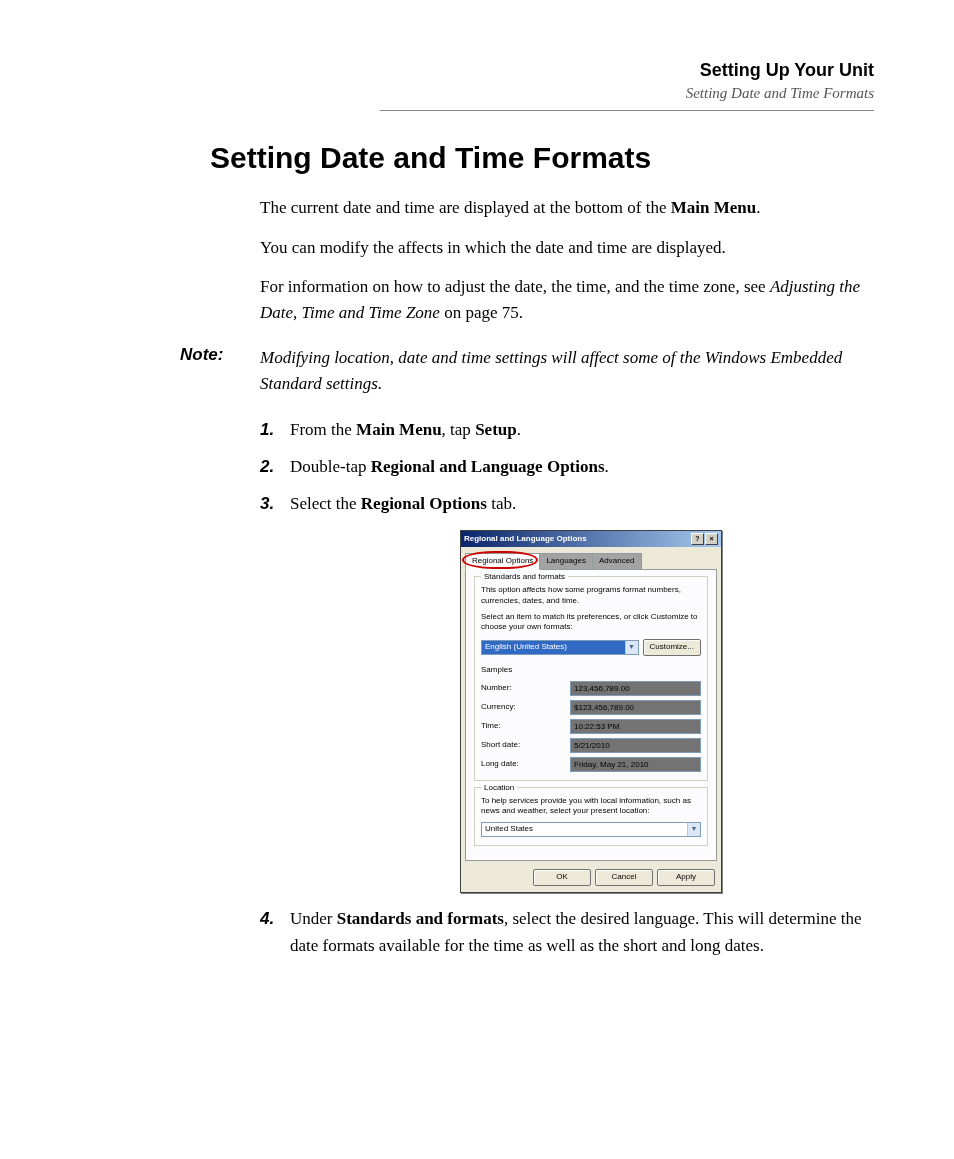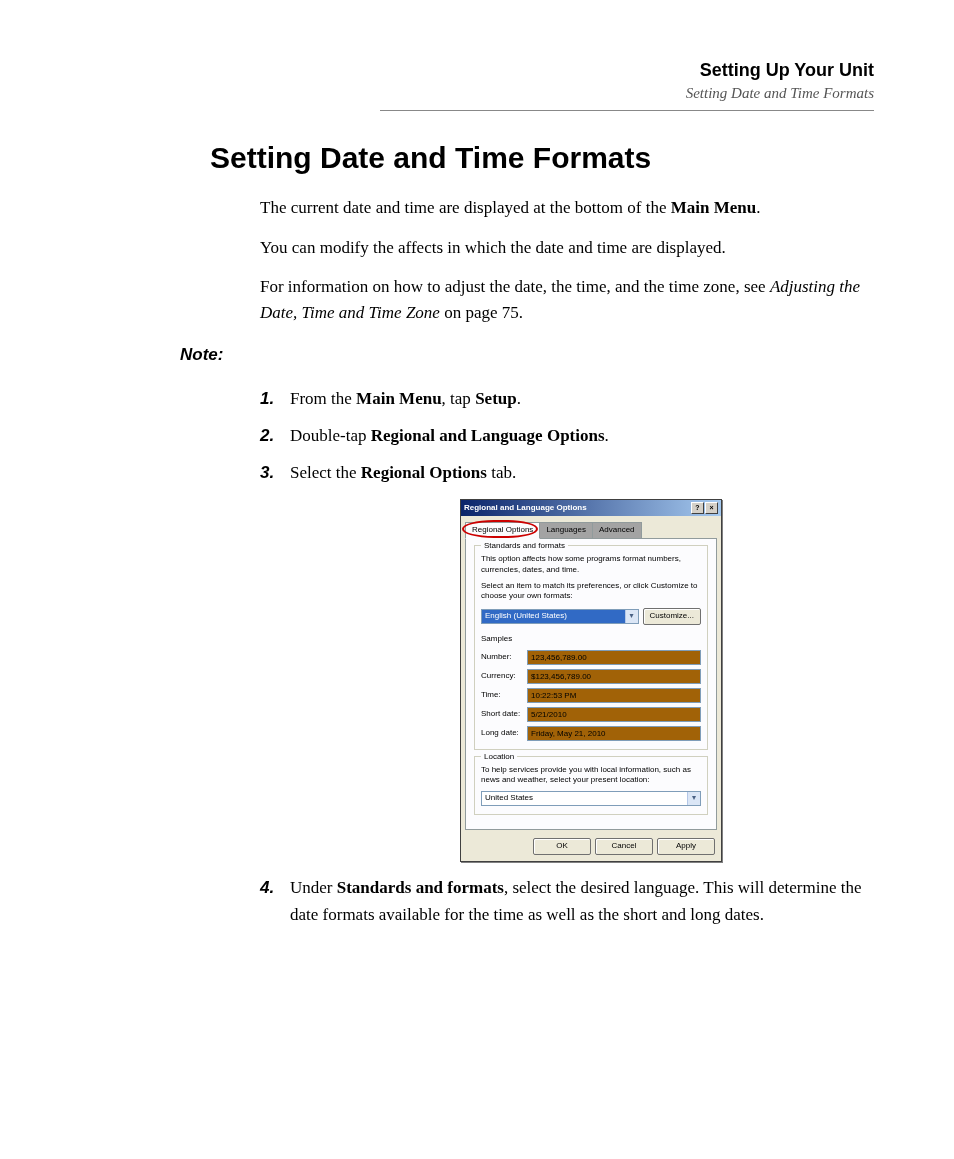--- a/index.html
+++ b/index.html
@@ -216,26 +216,26 @@
   }
   .btn {
     border: 1px solid #707070;
     background: #ece9d8;
     padding: 1px 6px;
     height: 13px;
     display:flex; align-items:center;
     border-radius:2px;
     box-shadow: inset 1px 1px 0 #fff;
   }
-  .sample-row { display:flex; align-items:center; margin-top:4px; }
+  .sample-row { display:flex; align-items:center; margin-top:4px;gap:43px; }
   .sample-label { width: 46px; }
   .sample-val {
     flex:1;
     border: 1px solid #7f9db9;
-    background:#a16207;
+    background:#737373;
     padding: 1px 3px;
     color:#000;
     height:11px;
     overflow:hidden;
   }
   .dlg-btns {
     display:flex;
     justify-content:flex-end;
     gap:4px;
     padding: 4px 6px 6px 6px;
@@ -268,20 +268,21 @@
   <h1 class="section-heading">Setting Date and Time Formats</h1>
 
   <div class="body-text">
     <p><span>The current date and time are displayed at the bottom of the </span><span class="bold">Main Menu</span><span>.</span></p>
     <p>You can modify the affects in which the date and time are displayed.</p>
     <p><span>For information on how to adjust the date, the time, and the time zone, see </span><span class="italic">Adjusting the Date, Time and Time Zone</span><span> on page 75.</span></p>
   </div>
 
   <div class="note-row">
     <div class="note-label">Note:</div>
+    <div class="note-text">Modifying location, date and time settings will affect some of the Windows Embedded Standard settings.</div>
   </div>
 
 
   <ol class="steps">
     <li><span>From the </span><span class="bold">Main Menu</span><span>, tap </span><span class="bold">Setup</span><span>.</span></li>
     <li><span>Double-tap </span><span class="bold">Regional and Language Options</span><span>.</span></li>
     <li><span>Select the </span><span class="bold">Regional Options</span><span> tab.</span>
 
       
       <div class="dialog">

